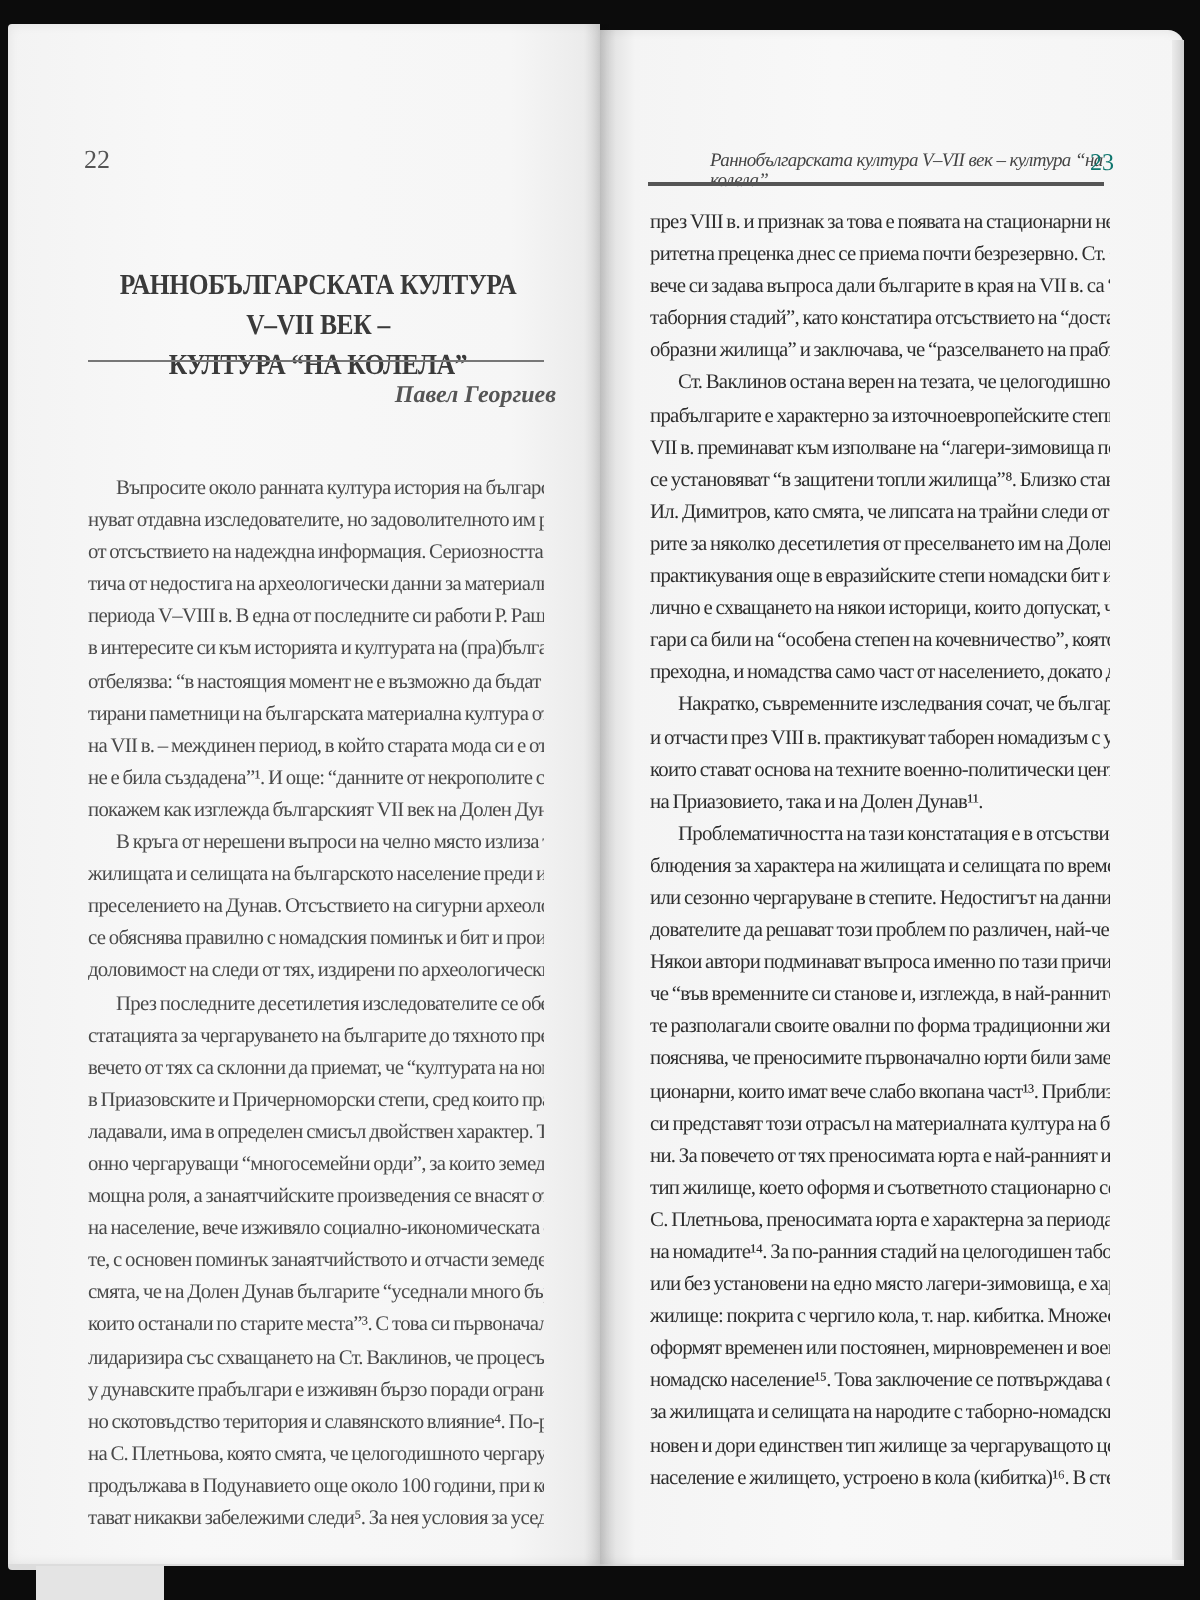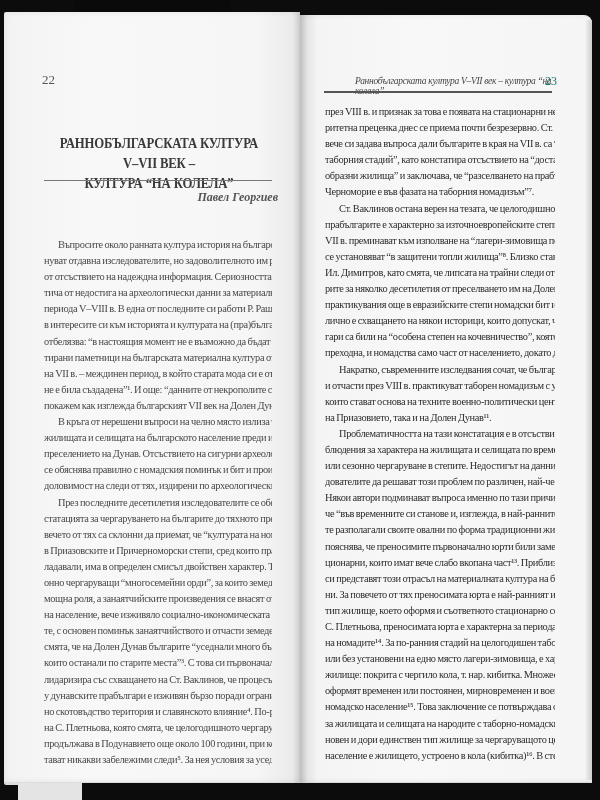--- a/index.html
+++ b/index.html
@@ -161,21 +161,20 @@
 <div class="running-head">Раннобългарската култура V–VII век – култура “на колела”</div>
 <div class="page-num-right">23</div>
 <div class="head-rule"></div>
 
 <div class="body-text right-text" id="right-text">
     <span class="line">през VIII в. и признак за това е появата на стационарни некрополи⁶. Тази авто-</span>
     <span class="line">ритетна преценка днес се приема почти безрезервно. Ст. Станилов например</span>
     <span class="line">вече си задава въпроса дали българите в края на VII в. са “номади, излизащи от</span>
     <span class="line">таборния стадий”, като констатира отсъствието на “достатъчно следи от юрто-</span>
     <span class="line">образни жилища” и заключава, че “разселването на прабългарите по Западното</span>
-    <span class="line last">Черноморие е във фазата на таборния номадизъм”⁷.</span>
     <span class="line indent">Ст. Ваклинов остана верен на тезата, че целогодишното чергаруване у</span>
     <span class="line">прабългарите е характерно за източноевропейските степи, където те още през</span>
     <span class="line">VII в. преминават към изполване на “лагери-зимовища покрай реките, където</span>
     <span class="line">се установяват “в защитени топли жилища”⁸. Близко становище поддържа Д.</span>
     <span class="line">Ил. Димитров, като смята, че липсата на трайни следи от живот на прабълга-</span>
     <span class="line">рите за няколко десетилетия от преселването им на Долен Дунав се дължи на</span>
     <span class="line">практикувания още в евразийските степи номадски бит и поминък⁹. По-раз-</span>
     <span class="line">лично е схващането на някои историци, които допускат, че Аспаруховите бъл-</span>
     <span class="line">гари са били на “особена степен на кочевничество”, която характеризират като</span>
     <span class="line">преходна, и номадства само част от населението, докато друга е уседнала и се</span>

